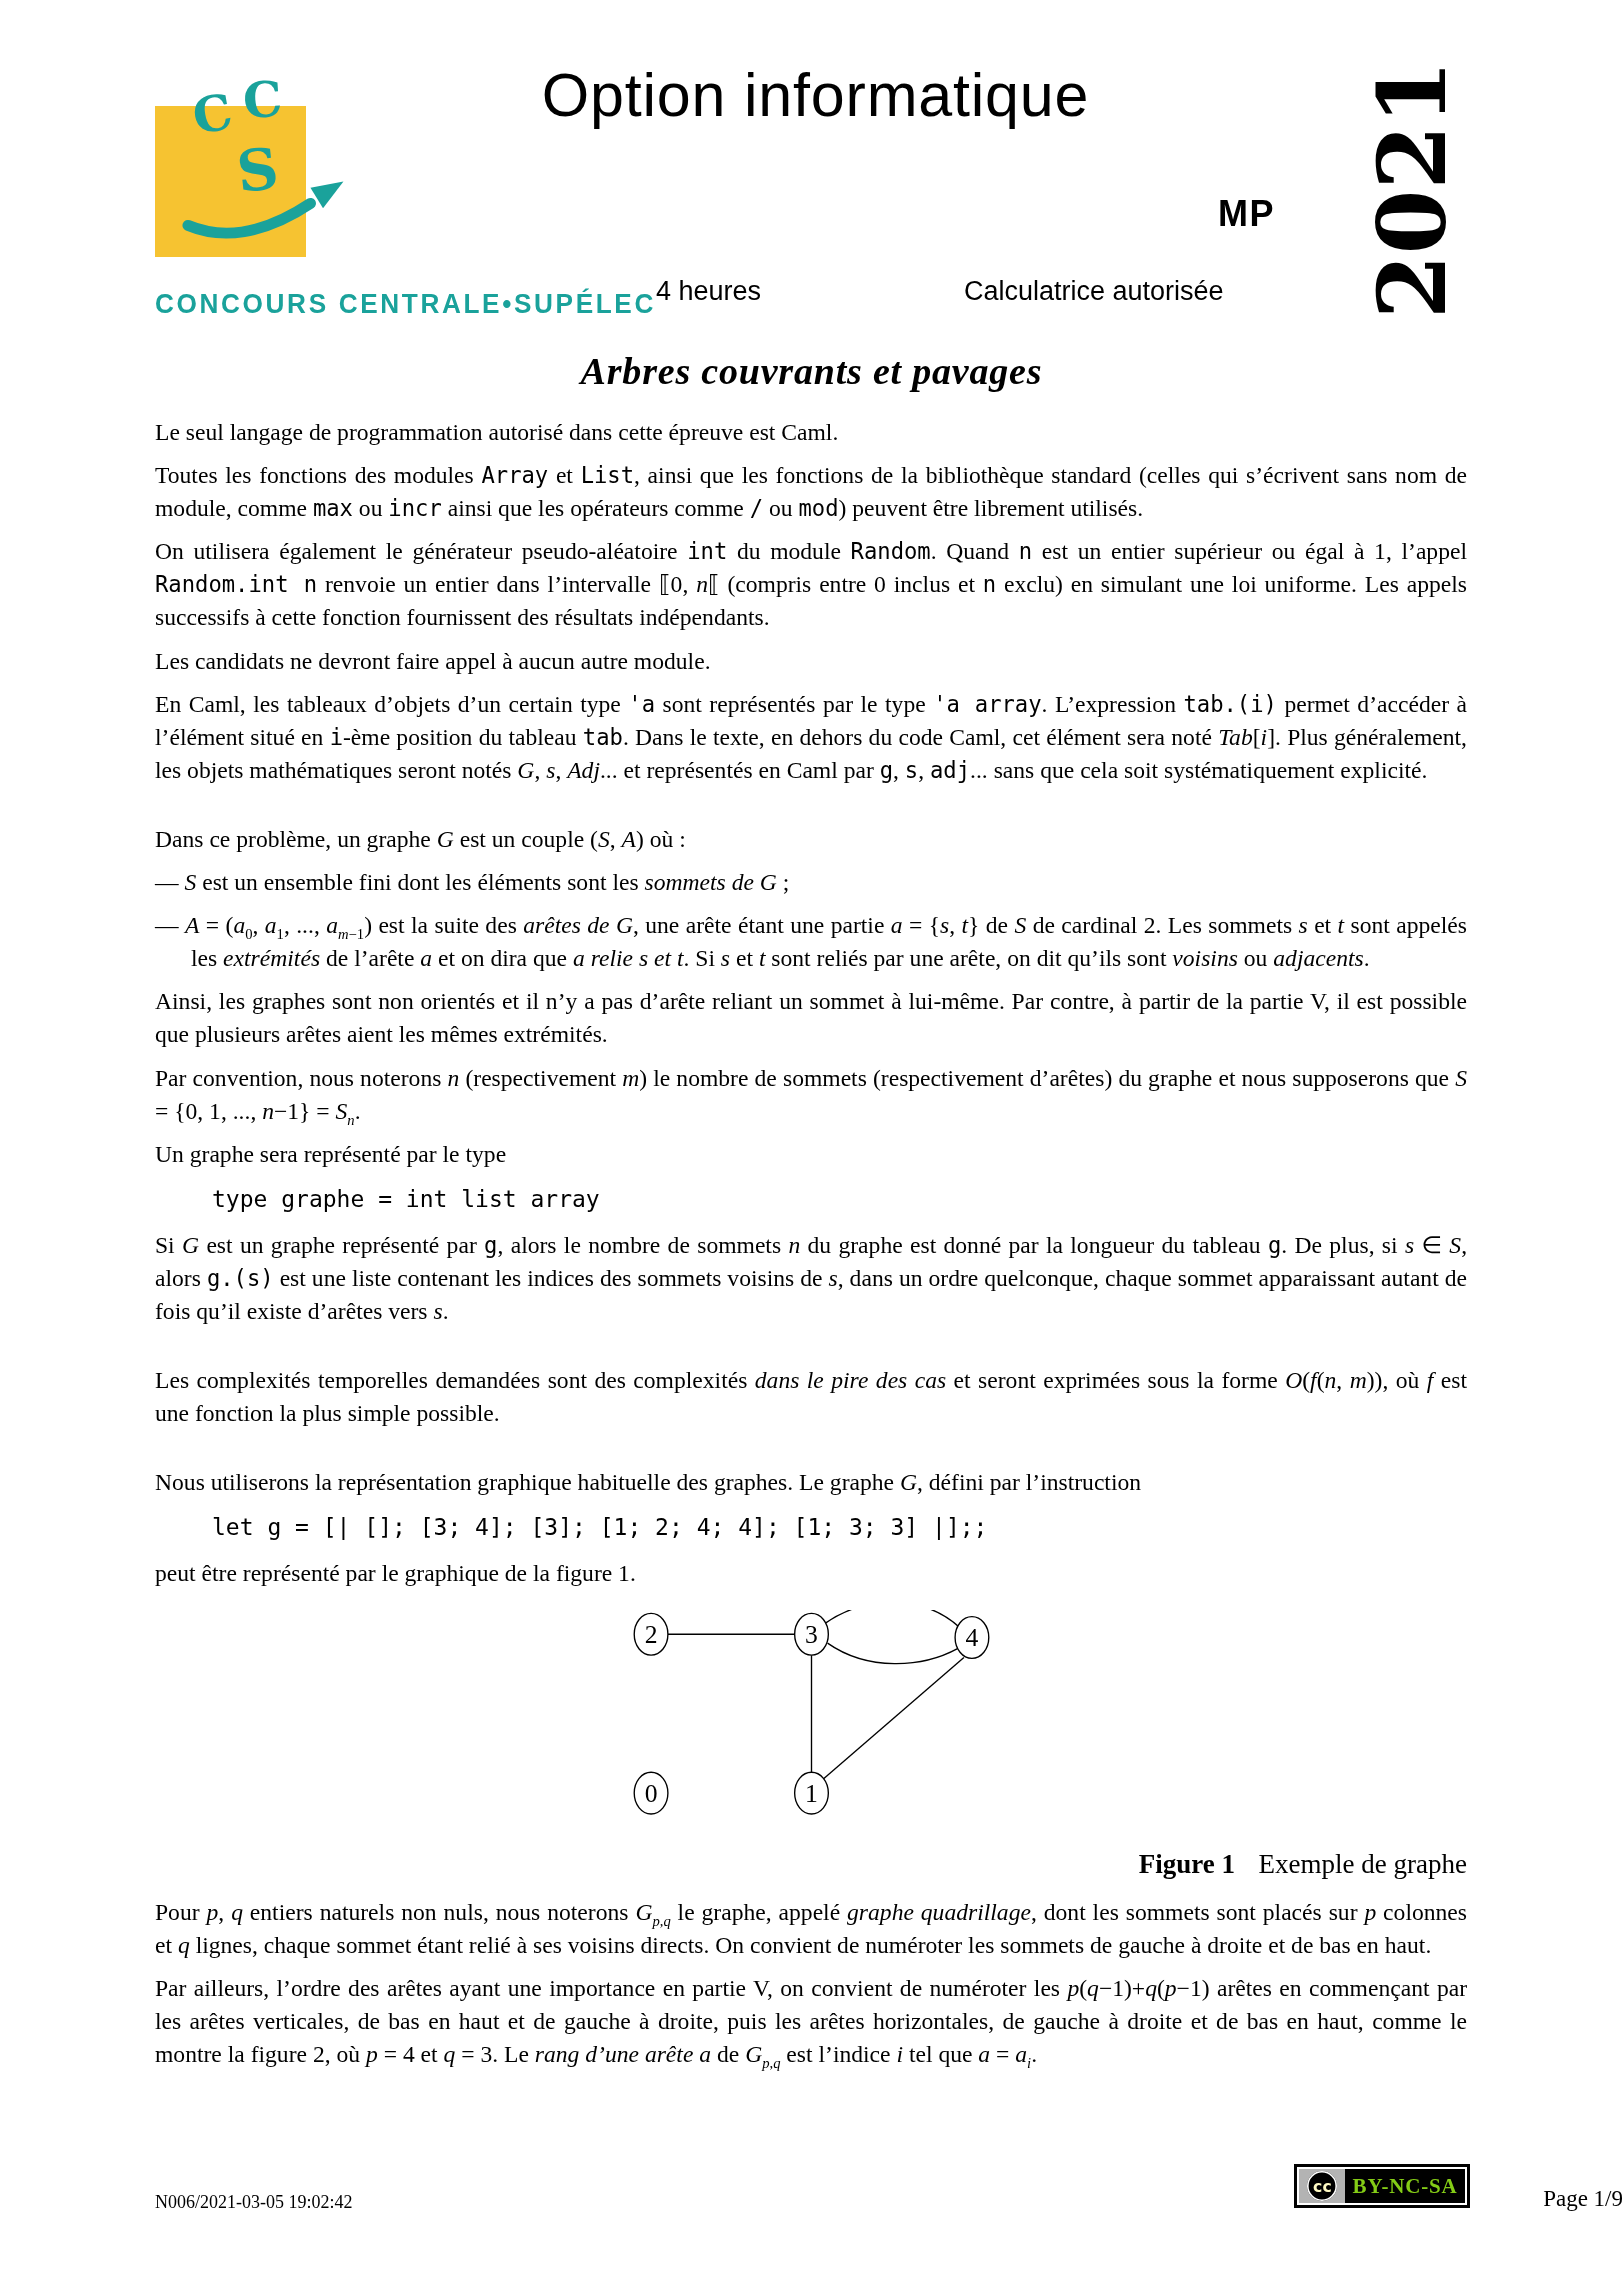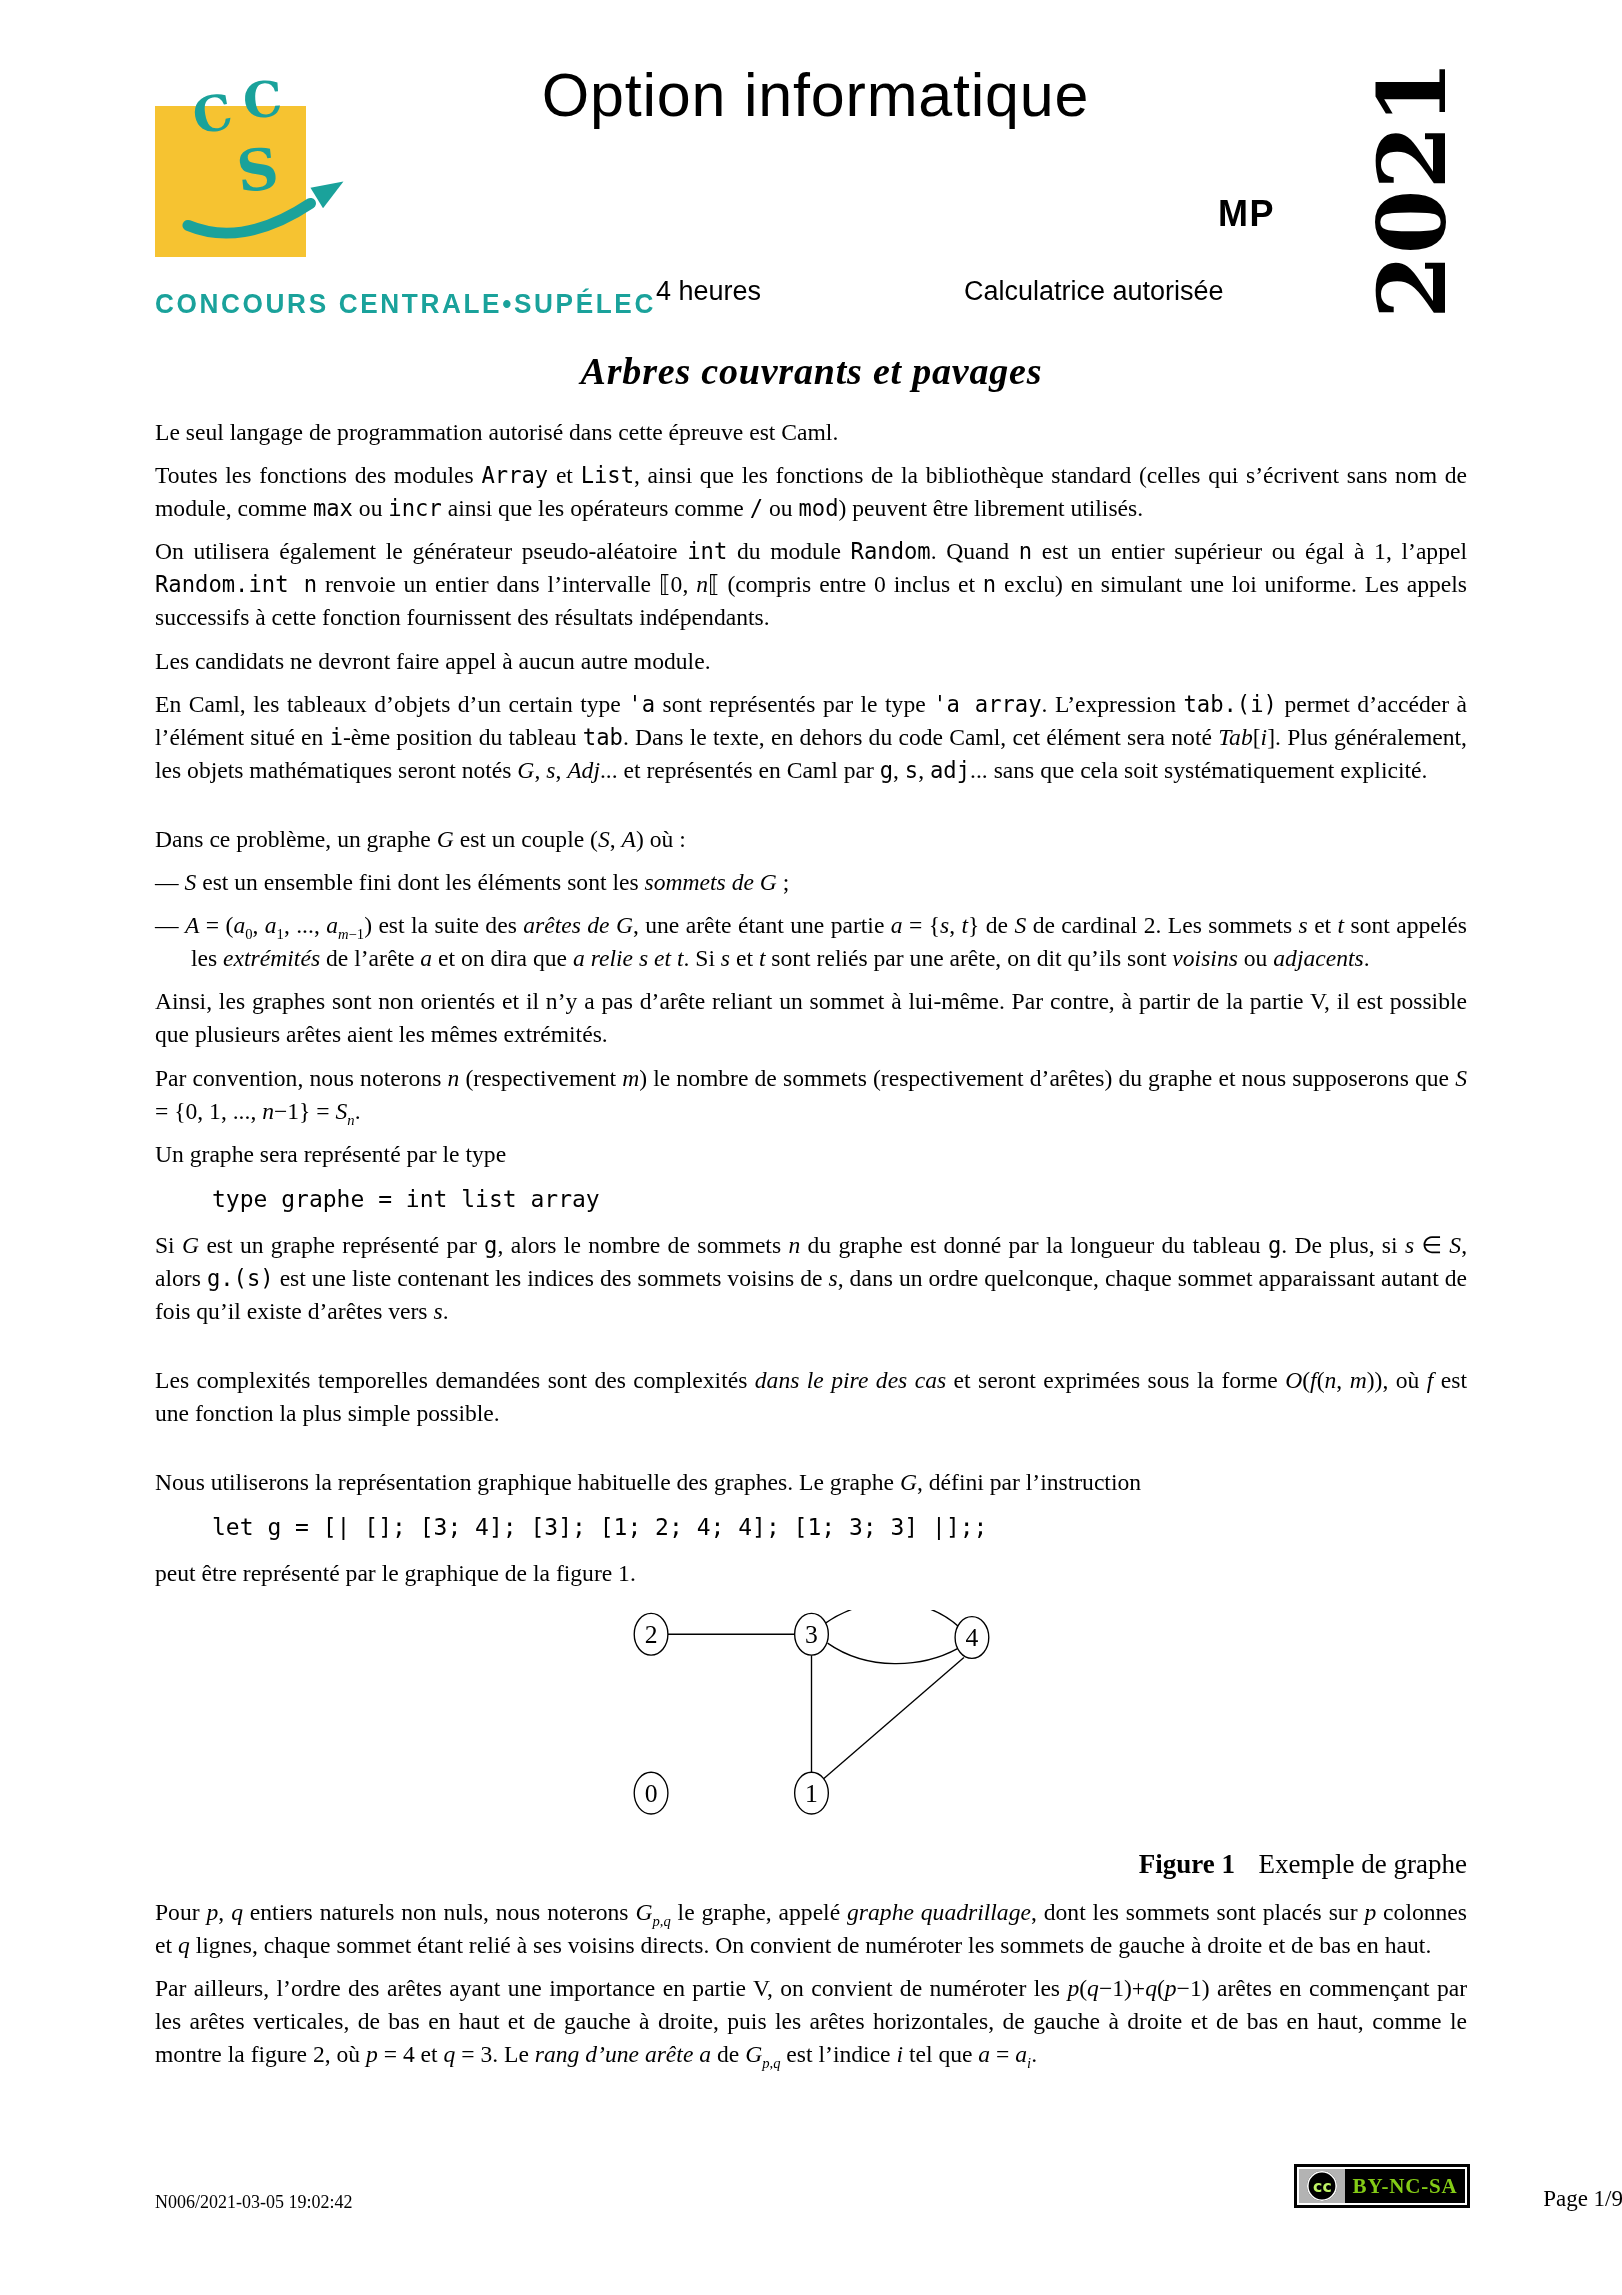--- a/index.html
+++ b/index.html
@@ -48,21 +48,21 @@
   sub { font-size:0.62em; line-height:0; }
   .figure { margin-top:20.4px; margin-bottom:15.7px; text-align:center; }
   .figcaption { font-size:27px; margin-top:26px;text-align:right; }
   .figlabel { font-weight:bold; margin-right:23.6px; }
   
   .footer-left { position:absolute; left:155px; top:2192px; font-size:18px; color:#000000; }
   .footer-page { position:absolute; left:0; right:0; top:2186px; text-align:right; font-size:23px; }
   .cc-badge { position:absolute; left:1294px; top:2164px; width:176px; height:44px; box-sizing:border-box;
               border:3.1px solid #000; background:#fff; padding:2.4px; display:flex; }
   .cc-left { width:46px; background:#b3b3b3; display:flex; align-items:center; justify-content:center; }
-  .cc-circle { width:30px; height:30px; border-radius:50%; background:#000; color:#bef264;
+  .cc-circle { width:30px; height:30px; border-radius:50%; background:#000; color:#fef9c3;
                display:flex; align-items:center; justify-content:center;
                font-family:"DejaVu Sans", sans-serif; font-weight:bold; font-size:15.7px;
                box-shadow:0 0 0 1.6px #fff inset; }
   .cc-right { flex:1; background:#000; color:#84cc16; display:flex; align-items:center; justify-content:center;
               font-family:Liberation Serif, serif; font-weight:bold; font-size:21px; letter-spacing:0.8px; }
 </style>
 </head>
 <body>
 
 <div class="page">

